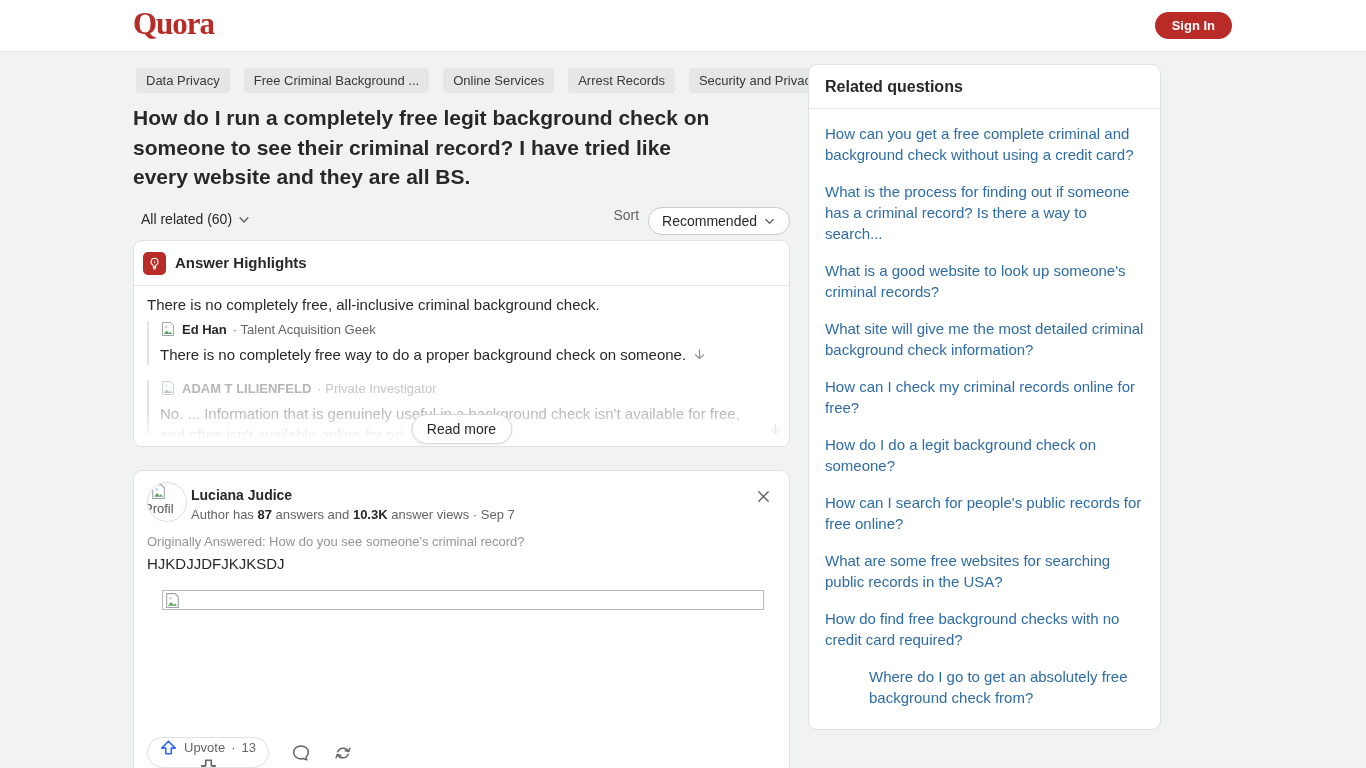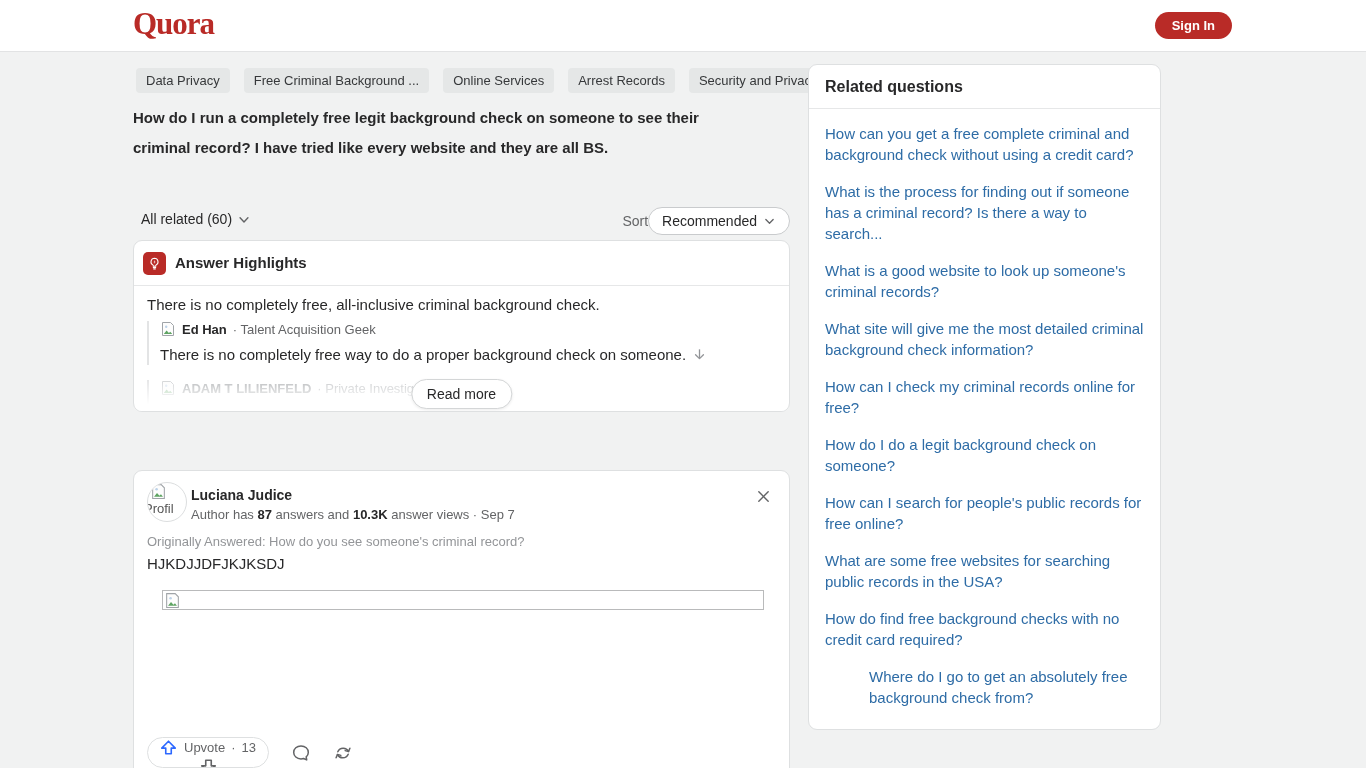--- a/index.html
+++ b/index.html
@@ -11,30 +11,30 @@
   .header { position:absolute; top:0; left:0; width:1366px; height:52px; background:#fff; border-bottom:1px solid #e2e3e4; z-index:5; }
   .logo { position:absolute; left:133px; top:6px; font-family:"Liberation Serif", serif; font-weight:700; font-size:31px; color:#b92b27; letter-spacing:-1px; cursor:pointer; }
   .signin { position:absolute; right:134px; top:12px; height:27px; padding:0 17px; background:#b92b27; color:#fff; border:none; border-radius:14px; font-size:13px; font-weight:700; font-family:"Liberation Sans", sans-serif; cursor:pointer; }
 
   
   .main { position:absolute; left:133px; top:52px; width:657px; }
 
   .tags { position:absolute; top:16px; left:3px; display:flex; gap:14px; }
   .tag { background:#e5e7e7; border-radius:4px; padding:5px 10px; font-size:13px; color:#36383a; white-space:nowrap; cursor:pointer; }
 
-  .qtitle { position:absolute; top:51px; left:0; width:596px; font-size:15px; font-weight:700; line-height:29.5px; color:#282829; }
+  .qtitle { position:absolute; top:51px; left:0; width:596px; font-size:21px; font-weight:700; line-height:29.5px; color:#282829; }
 
   .controls { position:absolute; top:155px; left:0; width:657px; height:28px; }
   .allrel { position:absolute; left:8px; top:4px; font-size:14px; color:#282829; display:flex; align-items:flex-end; gap:5px; cursor:pointer; }
-  .sortwrap { position:absolute; right:0; top:0; display:flex; align-items:center; }
+  .sortwrap { position:absolute; right:0; top:0; display:flex; align-items:flex-start; gap:9px; }
   .sortlabel { font-size:14px; color:#636466; }
   .sortpill { display:flex; align-items:center; gap:6px; background:#fff; border:1px solid #c9cbcd; border-radius:15px; padding:5px 13px; font-size:14px; color:#282829; cursor:pointer; }
 
   
-  .hl-card { position:absolute; top:188px; left:0; width:657px; height:172px; background:#fff; border:1px solid #dee0e1; border-radius:9px; overflow:hidden; }
+  .hl-card { position:absolute; top:188px; left:0; width:657px; height:207px; background:#fff; border:1px solid #dee0e1; border-radius:9px; overflow:hidden; }
   .hl-head { position:relative; height:45px; border-bottom:1px solid #e6e7e8; }
   .hl-icon { position:absolute; left:9px; top:11px; width:23px; height:23px; background:#b92b27; border-radius:5px; display:flex; align-items:center; justify-content:center; }
   .hl-title { position:absolute; left:41px; top:13px; font-size:15px; font-weight:700; color:#282829; }
   .hl-summary { position:absolute; left:13px; top:55px; font-size:15px; color:#282829; }
   .quote { position:absolute; left:13px; padding-left:11px; border-left:2px solid #e3e4e5; width:620px; }
   .q1 { top:80px; }
   .q2 { top:139px; }
   .q-head { display:flex; align-items:center; gap:6px; font-size:13px; margin-bottom:7px; }
   .q-name { font-weight:700; color:#282829; }
   .q-cred { color:#636466; }

